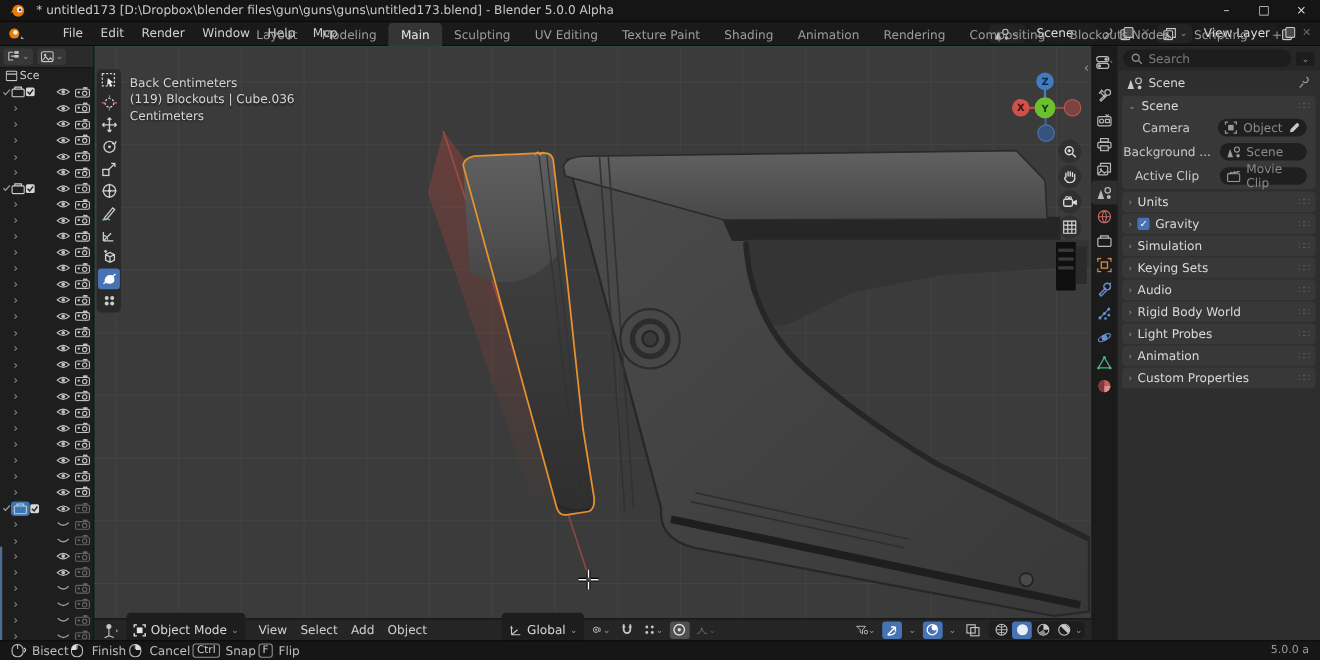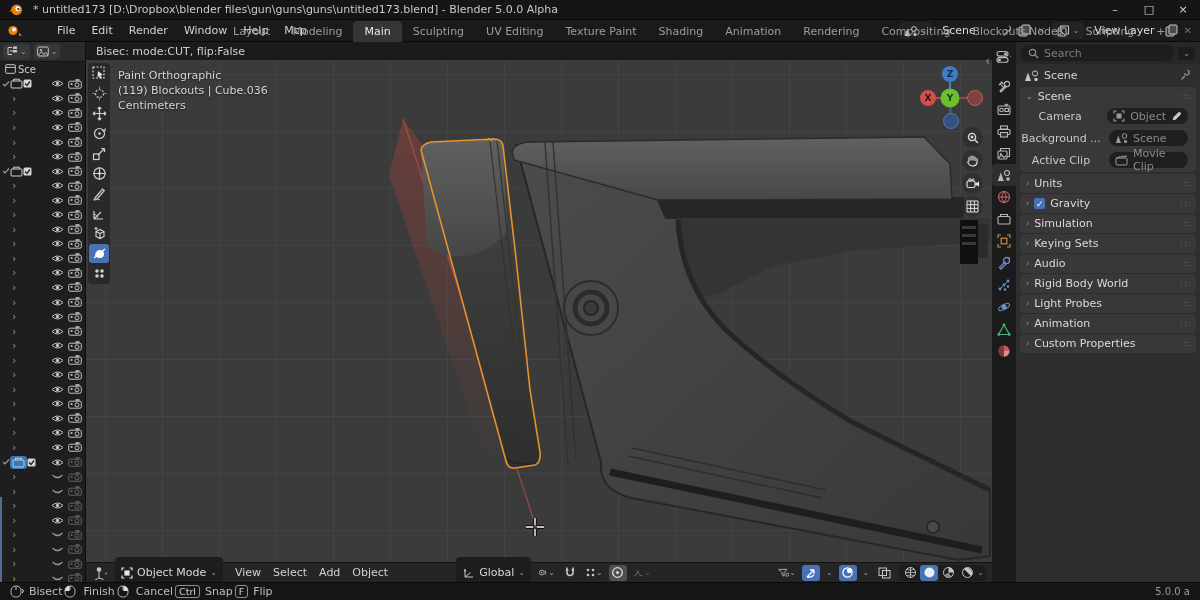--- a/index.html
+++ b/index.html
@@ -949,25 +949,22 @@
         <path d="M421,417 Q432,424 450,421" fill="none" stroke="#262626" stroke-width="2"></path>
         <path d="M335,108 Q336,102 345,100 L408,97 Q416,97 417,104 L430,216 L444,348 L454,410 Q455,421 449,423 L429,426 Q422,427 420,419 Z" fill="none" stroke="#e8922f" stroke-width="1.6"></path>
         <path d="M400,99 l3,-3 2,3 3,-3" fill="none" stroke="#e8922f" stroke-width="1"></path>
       </g>
       <g transform="translate(449,485)">
         <path d="M0,-9 V-2 M0,2 V9 M-9,0 H-2 M2,0 H9" stroke="#000" stroke-width="3.4"></path>
         <path d="M0,-9 V-2 M0,2 V9 M-9,0 H-2 M2,0 H9" stroke="#fff" stroke-width="1.4"></path>
       </g>
     </svg>
 
-    <div id="toolstrip" class="abs">
-      <span>Bisec: mode:CUT, flip:False</span>
-    </div>
     <div id="overlay-lines" class="abs">
-        <div>Paint Orthographic</div>
+        <div>Back Centimeters</div>
         <div>(119) Blockouts | Cube.036</div>
         <div>Centimeters</div>
       </div>
     <div id="tool-column" class="abs">
         <button class="tool-btn">
           <svg width="15" height="15" viewBox="0 0 15 15">
             <rect x="1" y="1" width="11" height="11" stroke="#cfcfcf" fill="none" stroke-width="1.2" stroke-dasharray="2,1.5"></rect>
             <path d="M6,5 l5,4 -2.4,0.3 1.4,2.7 -1.6,0.8 -1.4,-2.7 -1.6,1.6 Z" fill="#e8e8e8"></path>
           </svg>
         </button>

